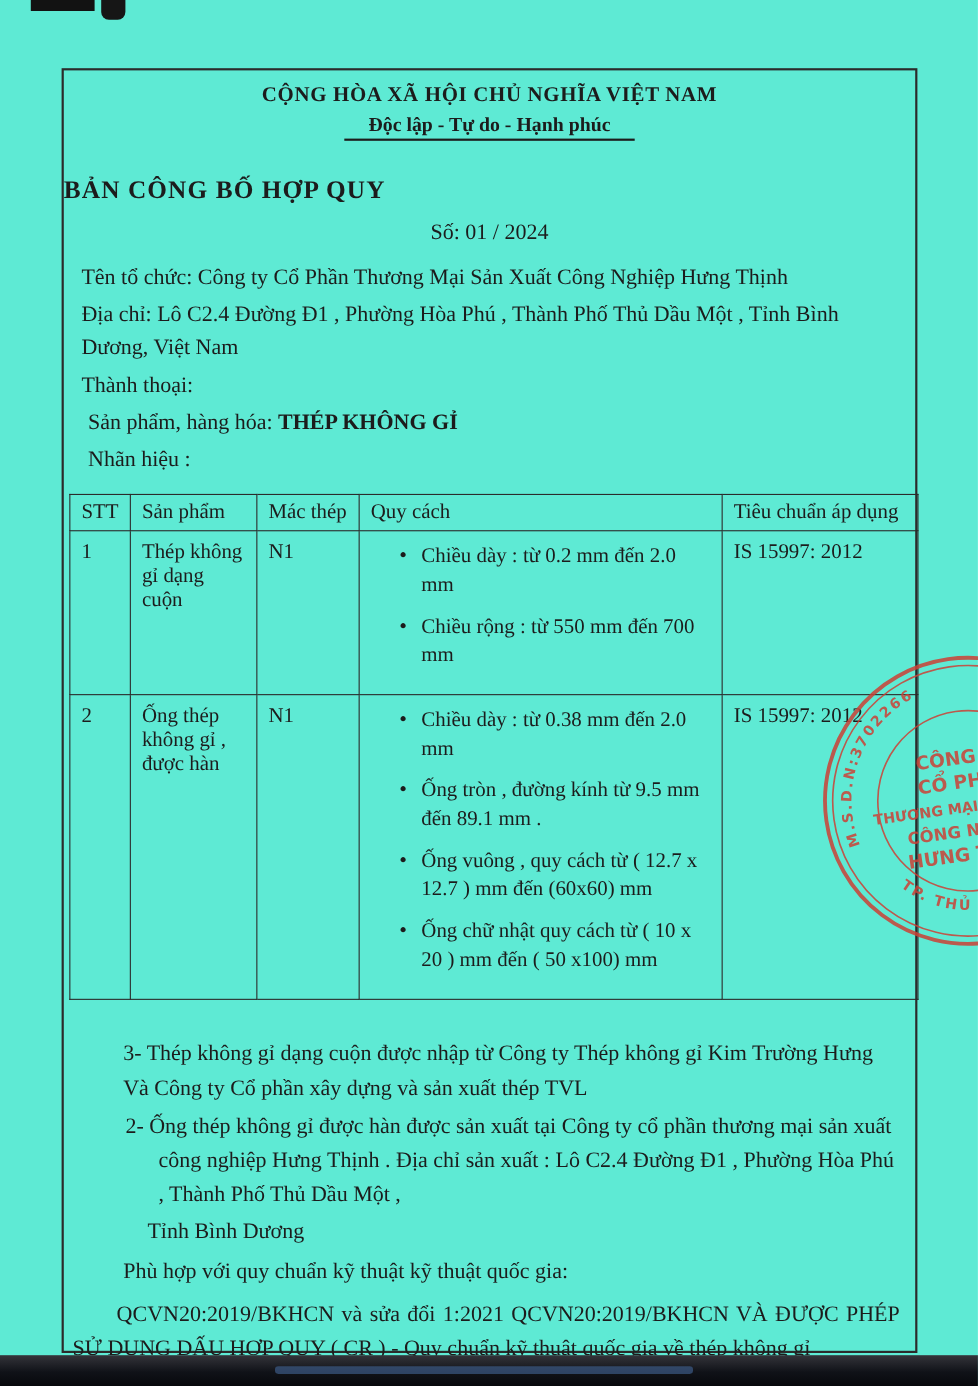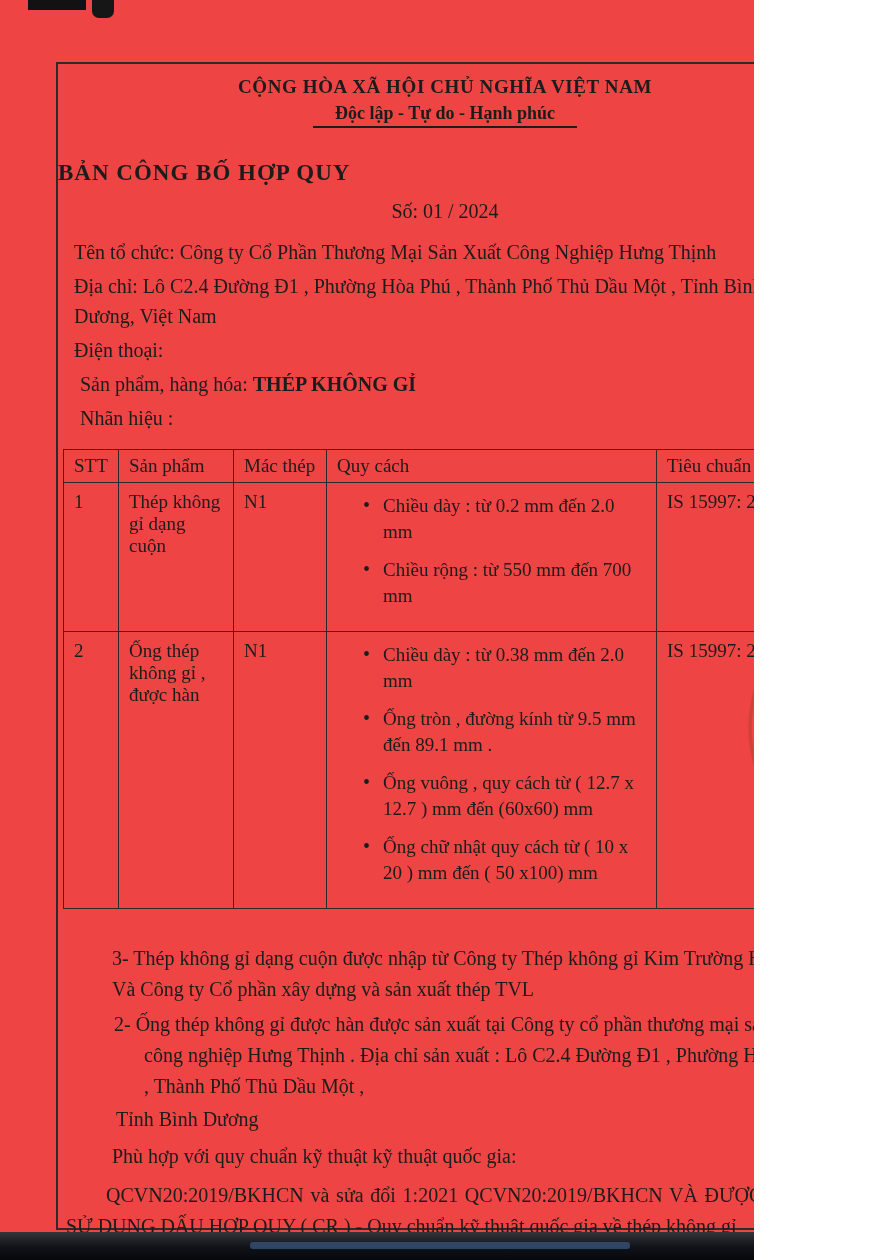--- a/index.html
+++ b/index.html
@@ -1,18 +1,18 @@
 <!DOCTYPE html>
 <html><head>
 <meta charset="utf-8">
 <style>
   html,body { margin:0; padding:0; }
   .page {
-    position:relative; width:754px; height:1260px;
-    background:#ef4444; overflow:hidden;
+    position:relative; width:889px; height:1260px;
+    background:#5eead4; overflow:hidden;
     font-family:"Liberation Serif","DejaVu Serif",serif;
     color:#1c1c1c;
   }
   
   .scan-mark-1 { position:absolute; left:28px; top:0; width:58px; height:10px; background:#121212; }
   .scan-mark-2 { position:absolute; left:92px; top:0; width:22px; height:18px; background:#161616; border-radius:0 0 7px 7px; }
   .scan-bottom {
     position:absolute; left:0; bottom:0; width:889px; height:28px;
     background:linear-gradient(to bottom,#34343a 0%,#101218 55%,#07080c 100%);
   }
@@ -45,21 +45,21 @@
   }
   table.spec th { height:24px; vertical-align:middle; padding-top:4px; padding-bottom:4px; }
   td.c-stt, th.c-stt { text-align:center; }
   td.c-mt { text-align:center; }
   .bullet { position:relative; padding-left:46px; padding-right:4px; margin-bottom:12px; line-height:26px; }
   .bullet::before { content:"\2022"; position:absolute; left:26px; top:-1px; font-size:20px; }
 
   .notes { margin-top:34px; font-size:20px; line-height:31px; }
   .note1 { margin:0 18px 0 54px; }
   .note2 { margin:4px 18px 0 86px; text-indent:-30px; }
-  .note3 { margin:2px 18px 0 58px; }
+  .note3 { margin:2px 18px 0 76px; }
   .note4 { margin:6px 18px 0 54px; }
   .note5 { margin:8px 14px 0 8px; text-indent:40px; text-align:justify; }
 
   .stamp {
     position:absolute; left:740px; top:588px; width:280px; height:280px;
     opacity:.85; transform:rotate(-8deg);
   }
   .stamp text {
     font-family:"DejaVu Sans","Liberation Sans",sans-serif;
     font-weight:bold; fill:#cc4136;
@@ -80,21 +80,21 @@
     <div class="hdr1">CỘNG HÒA XÃ HỘI CHỦ NGHĨA VIỆT NAM</div>
     <div class="hdr2-wrap">
       <span class="hdr2">Độc lập - Tự do - Hạnh phúc</span>
     </div>
 
     <div class="title">BẢN CÔNG BỐ HỢP QUY</div>
     <div class="docnum">Số: 01 / 2024</div>
 
     <div class="para first">Tên tổ chức: Công ty Cổ Phần Thương Mại Sản Xuất Công Nghiệp Hưng Thịnh</div>
     <div class="para">Địa chỉ: Lô C2.4 Đường Đ1 , Phường Hòa Phú , Thành Phố Thủ Dầu Một , Tỉnh Bình Dương, Việt Nam</div>
-    <div class="para">Điện thoại:</div>
+    <div class="para">Thành thoại:</div>
     <div class="para indent">
       <span>Sản phẩm, hàng hóa: </span><span class="bold">THÉP KHÔNG GỈ</span>
     </div>
     <div class="para indent">Nhãn hiệu :</div>
 
     <table class="spec">
       <colgroup>
         <col style="width:55px">
           <col style="width:115px">
           <col style="width:93px">

